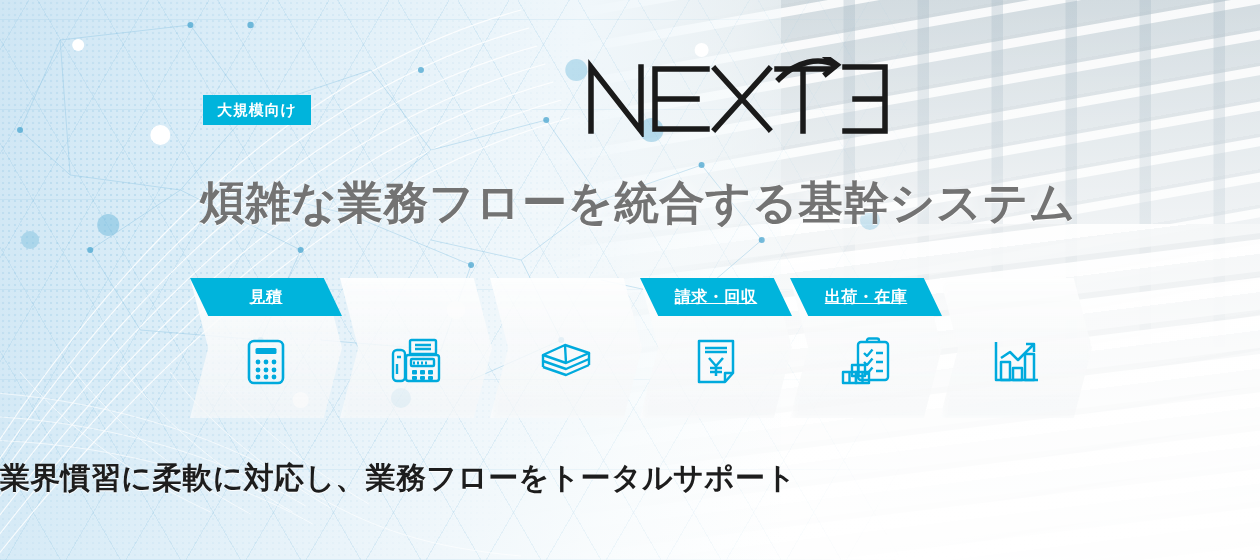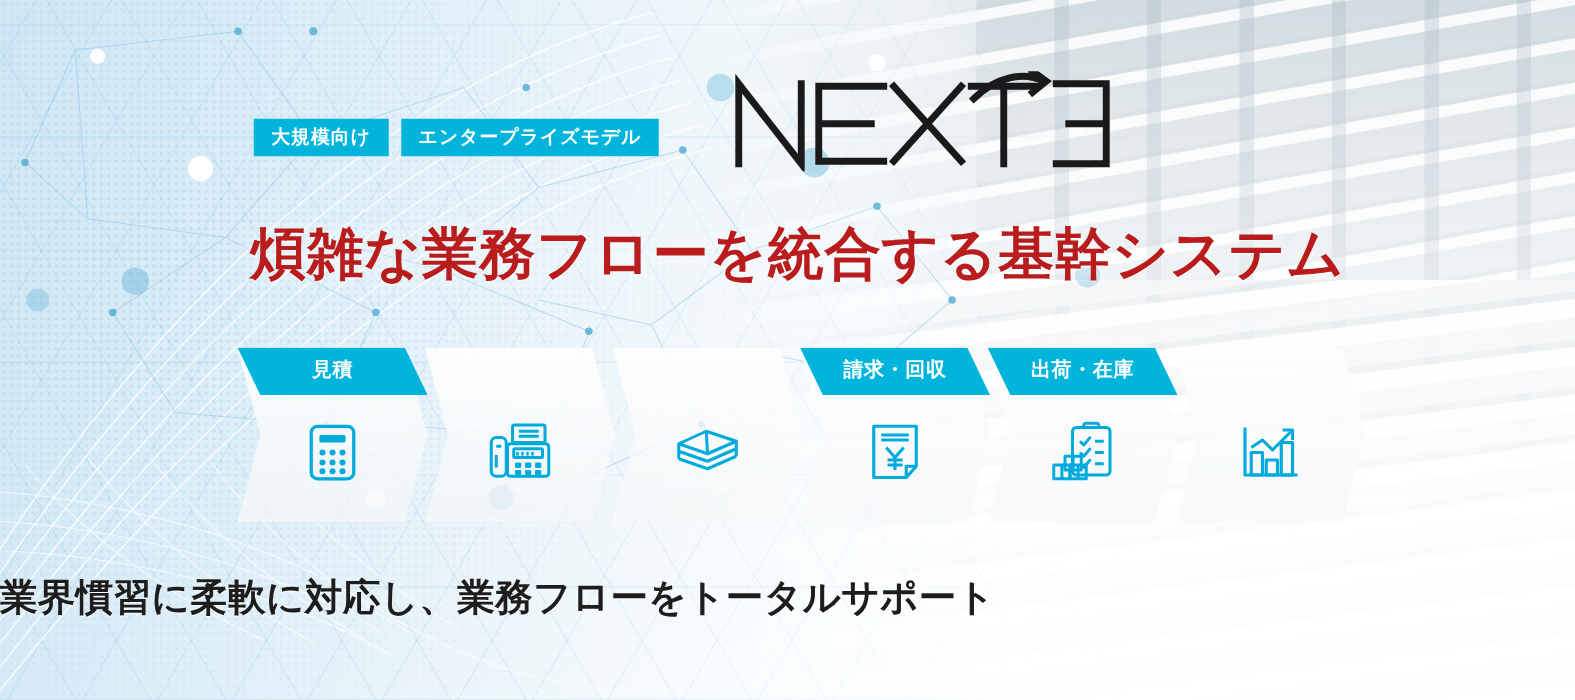--- a/index.html
+++ b/index.html
@@ -94,21 +94,21 @@
   
   .logo{
     position:absolute;left:583px;top:57px;z-index:6;
     width:310px;height:80px;
   }
 
   
   .headline{
     position:absolute;left:200px;top:176px;z-index:6;
     font-size:45px;font-weight:700;letter-spacing:.012em;
-    color:#b91c1c;white-space:nowrap;line-height:1.18;
+    color:#737373;white-space:nowrap;line-height:1.18;
     text-shadow:0 1px 0 rgba(255,255,255,.85), 0 0 16px rgba(255,255,255,.75);
   }
 
   
   .flow{
     position:absolute;left:190px;top:278px;width:900px;height:140px;
     display:flex;z-index:5;
   }
   .step{
     position:relative;width:152px;height:140px;margin-right:-2px;
@@ -122,21 +122,21 @@
   }
   .step-head{
     position:absolute;left:0;top:0;width:100%;height:38px;
     background:#00b4dc;
     -webkit-clip-path:polygon(0 0, 88% 0, 100% 100%, 0 100%, 12% 100%);
             clip-path:polygon(0 0, 88% 0, 100% 100%, 0 100%, 12% 100%);
     display:flex;align-items:center;justify-content:center;
   }
   .step-head span{
     color:#fff;font-size:16px;font-weight:700;letter-spacing:.03em;
-    white-space:nowrap;line-height:1;
+    white-space:nowrap;line-height:1;text-decoration:underline;
   }
   .step-icon{
     position:absolute;left:0;top:44px;width:100%;height:80px;
     display:flex;align-items:center;justify-content:center;
   }
   .step-icon svg{display:block;}
 
   
   .tagline{
     position:absolute;left:0;right:0;top:458px;text-align:left;z-index:6;
@@ -217,23 +217,20 @@
         <circle cx="20" cy="130" r="3"></circle>
       <circle cx="560" cy="340" r="3"></circle>
         <circle cx="700" cy="165" r="3"></circle>
     </g>
   </svg>
 
   <div class="badges">
     <div class="badge">
       <span>大規模向け</span>
     </div>
-    <div class="badge">
-      <span>エンタープライズモデル</span>
-    </div>
   </div>
 
   <svg class="logo" viewBox="0 0 310 80" aria-label="NEXT3">
     <title>NEXT∋</title>
     <g fill="none" stroke="#1a1a1a" stroke-width="5.5" stroke-linejoin="miter" stroke-linecap="square">
 
       <path d="M8,74 L8,10 L58,74 L58,10"></path>
 
       <path d="M72,12 L124,12 M72,12 L72,72 M72,72 L124,72 M72,42 L114,42"></path>
 

